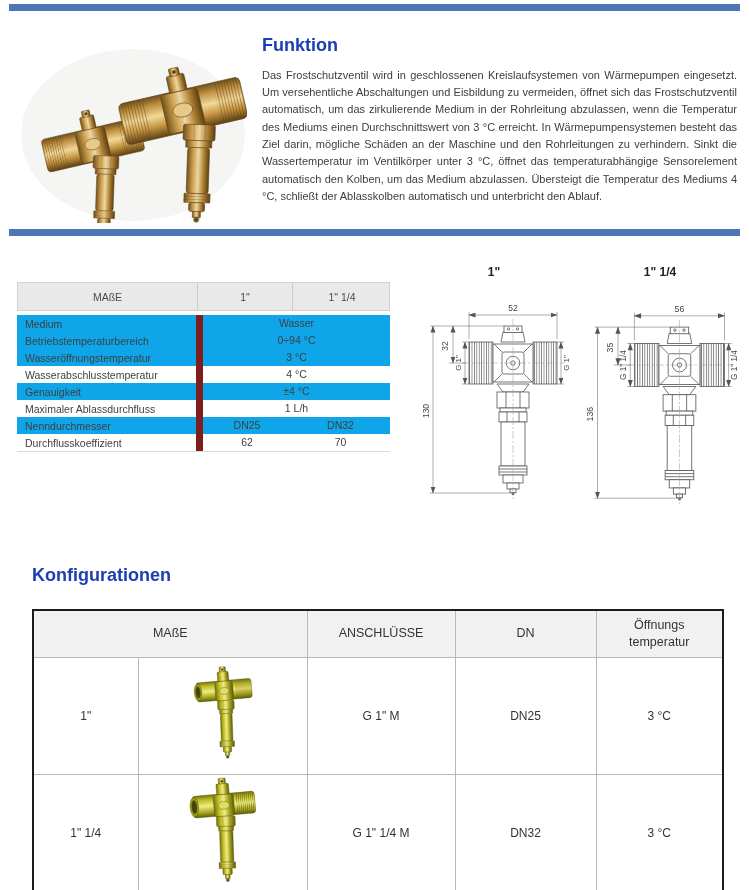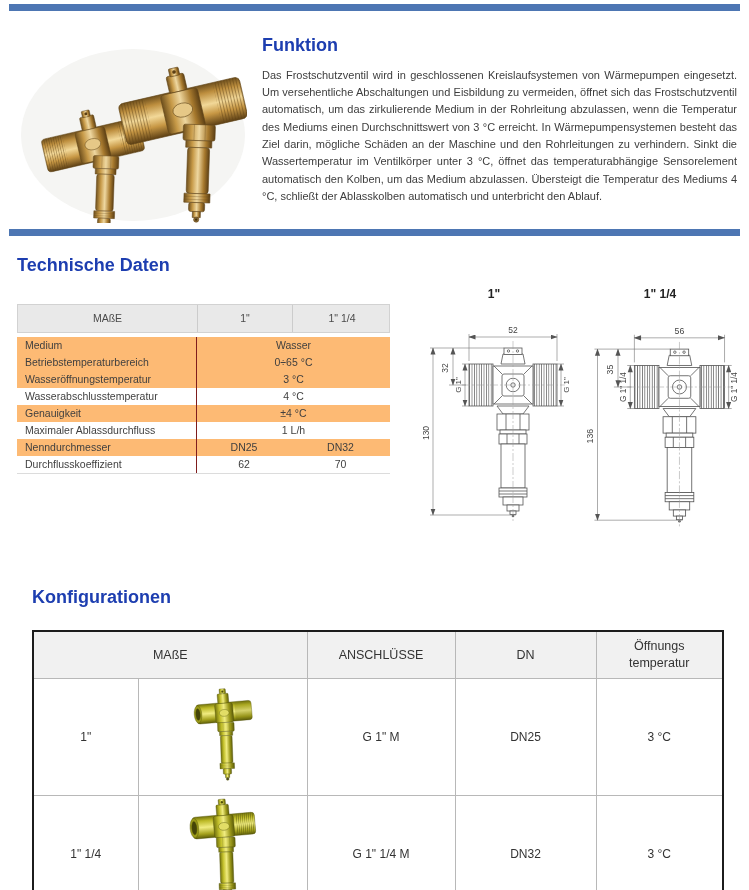--- a/index.html
+++ b/index.html
@@ -24,24 +24,24 @@
   .tech{padding:19px 9px 0 17px;}
   .tech .section-h{margin-bottom:0;}
   .tech-row{display:flex;margin-top:27px;}
   .ttable{width:373px;flex:none;font-size:10.5px;color:#3f3f3f;}
   .thead{display:grid;grid-template-columns:179px 95px 99px;background:#e9e9e9;
          border:1px solid #d2d2d2;height:29px;box-sizing:border-box;color:#4a4a4a;}
   .thead .hc{display:flex;align-items:center;justify-content:center;height:100%;}
   .thead .hc + .hc{border-left:1px solid #cccccc;}
   .tbody{margin-top:4px;}
   .tr{display:grid;grid-template-columns:179px 95px 99px;height:17px;align-items:center;}
-  .tr.z{background:#fdba74;}
+  .tr.z{background:#0ea5e9;}
   .tr:last-child{border-bottom:1px solid #dcdcdc;}
   .td.label{padding-left:8px;white-space:nowrap;}
-  .td.val{text-align:center;border-left:1px solid #7f1d1d;line-height:17px;height:17px;}
+  .td.val{text-align:center;border-left:7px solid #7f1d1d;line-height:17px;height:17px;}
   .td.val.nb{border-left:none;}
   .span2{grid-column:2/4;}
 
   .drawings{display:flex;gap:12px;margin-left:28px;margin-top:-17px;}
   .drawings figure{margin:0;text-align:center;}
   .dr-title{font-size:12px;font-weight:700;color:#222;margin-bottom:2px;}
   .dwg text{font-size:8.5px;fill:#444;font-family:"Liberation Sans",sans-serif;}
   .dwg text.g{font-size:8px;}
 
   
@@ -135,36 +135,35 @@
     </div>
     <div class="intro-text">
       <h2 class="section-h">Funktion</h2>
       <p>Das Frostschutzventil wird in geschlossenen Kreislaufsystemen von Wärmepumpen eingesetzt. Um versehentliche Abschaltungen und Eisbildung zu vermeiden, öffnet sich das Frostschutzventil automatisch, um das zirkulierende Medium in der Rohrleitung abzulassen, wenn die Temperatur des Mediums einen Durchschnittswert von 3 °C erreicht. In Wärmepumpensystemen besteht das Ziel darin, mögliche Schäden an der Maschine und den Rohrleitungen zu verhindern. Sinkt die Wassertemperatur im Ventilkörper unter 3 °C, öffnet das temperaturabhängige Sensorelement automatisch den Kolben, um das Medium abzulassen. Übersteigt die Temperatur des Mediums 4 °C, schließt der Ablasskolben automatisch und unterbricht den Ablauf.</p>
     </div>
   </section>
 
   <div class="bar mid"></div>
 
   <section class="tech">
-    <h2 class="section-h">Technische Daten</h2>
     <div class="tech-row">
       <div class="ttable">
         <div class="thead">
           <div class="hc">MAßE</div>
           <div class="hc">1"</div>
           <div class="hc">1" 1/4</div>
         </div>
         <div class="tbody">
           <div class="tr z">
               <div class="td label">Medium</div>
               <div class="td val span2">Wasser</div>
             </div>
           <div class="tr z">
               <div class="td label">Betriebstemperaturbereich</div>
-              <div class="td val span2">0÷65 °C</div>
+              <div class="td val span2">0÷94 °C</div>
             </div>
           <div class="tr z">
               <div class="td label">Wasseröffnungstemperatur</div>
               <div class="td val span2">3 °C</div>
             </div>
           <div class="tr">
               <div class="td label">Wasserabschlusstemperatur</div>
               <div class="td val span2">4 °C</div>
             </div>
           <div class="tr z">

